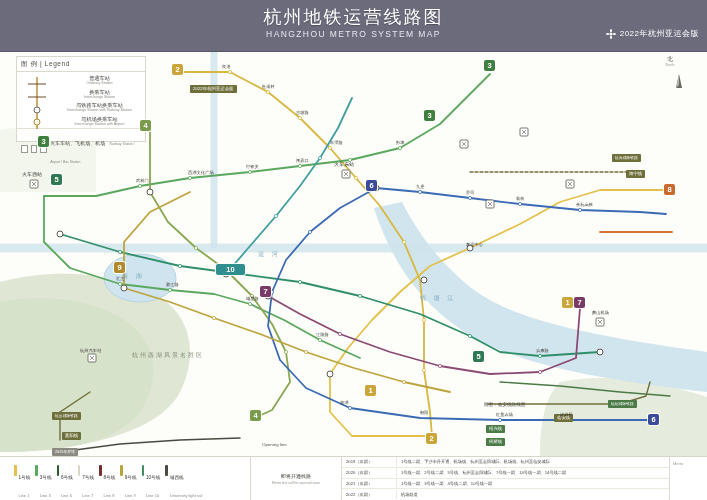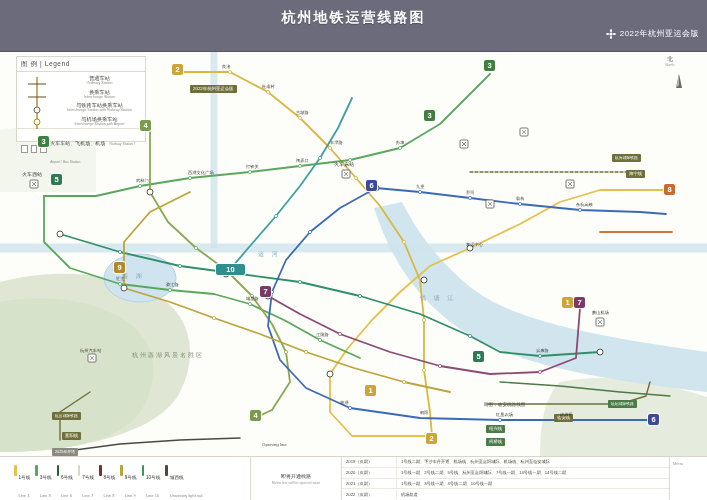--- a/index.html
+++ b/index.html
@@ -14,21 +14,21 @@
   .header{
     position:absolute;left:0;top:0;width:707px;height:52px;
     background:#6b6b7c;
     box-shadow:inset 0 -1px 0 rgba(0,0,0,.18);
   }
   .header-titles{
     position:absolute;left:0;top:6px;width:707px;text-align:center;
     color:#ffffff;
   }
   .title-cn{
-    font-size:14px;font-weight:bold;letter-spacing:2px;line-height:22px;
+    font-size:18px;font-weight:normal;letter-spacing:2px;line-height:22px;
     text-shadow:0 1px 1px rgba(0,0,0,.25);
   }
   .title-en{
     font-size:8.5px;letter-spacing:1.4px;line-height:13px;
     color:#e7e7ef;font-weight:normal;
   }
   .games-badge{
     position:absolute;right:8px;top:28px;
     display:flex;align-items:center;gap:4px;
     color:#ffffff;font-size:8px;letter-spacing:.5px;
@@ -144,20 +144,21 @@
   .rightstub{width:34px;border-left:1px solid #ddd9cd;font-size:4px;color:#9a9a90;padding:4px 0 0 3px;}
 </style>
 </head>
 <body>
 
 <div id="app">
 
   <div class="header">
     <div class="header-titles">
       <div class="title-cn">杭州地铁运营线路图</div>
+      <div class="title-en">HANGZHOU METRO SYSTEM MAP</div>
     </div>
     <div class="games-badge">
       <span class="flower">
         <svg width="10" height="10" viewBox="0 0 10 10">
           <g fill="#ffffff">
             <circle cx="5" cy="5" r="1.5"></circle>
             <ellipse cx="5" cy="1.7" rx="1" ry="1.6"></ellipse>
             <ellipse cx="5" cy="8.3" rx="1" ry="1.6"></ellipse>
             <ellipse cx="1.7" cy="5" rx="1.6" ry="1"></ellipse>
             <ellipse cx="8.3" cy="5" rx="1.6" ry="1"></ellipse>

